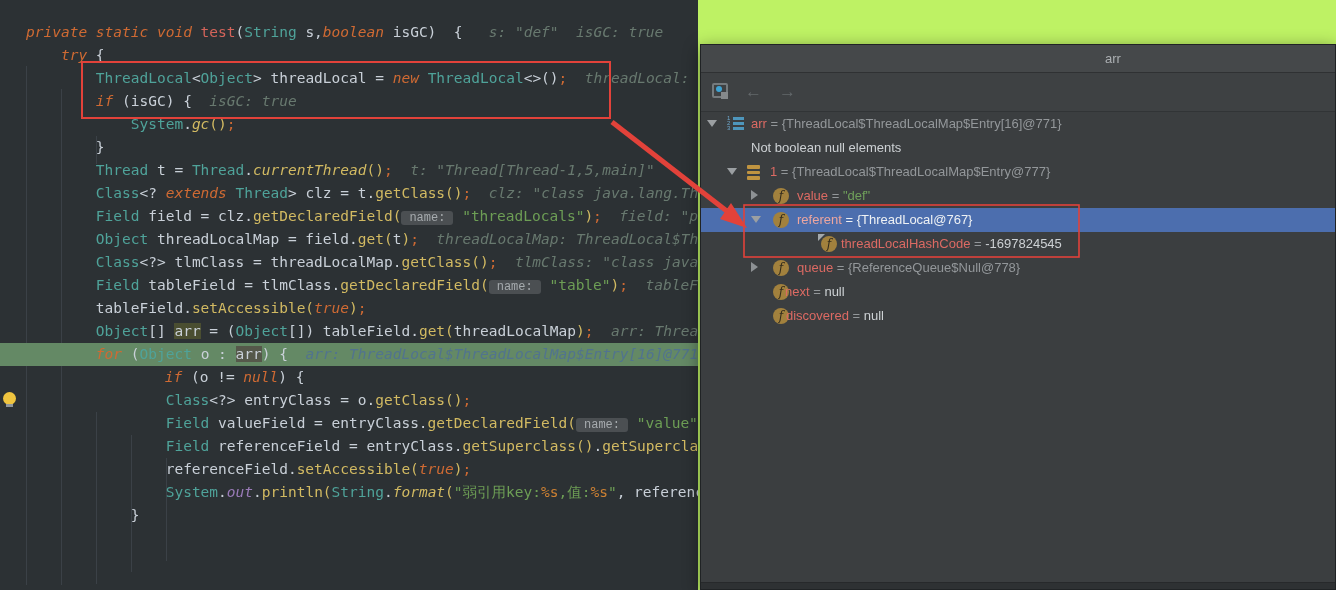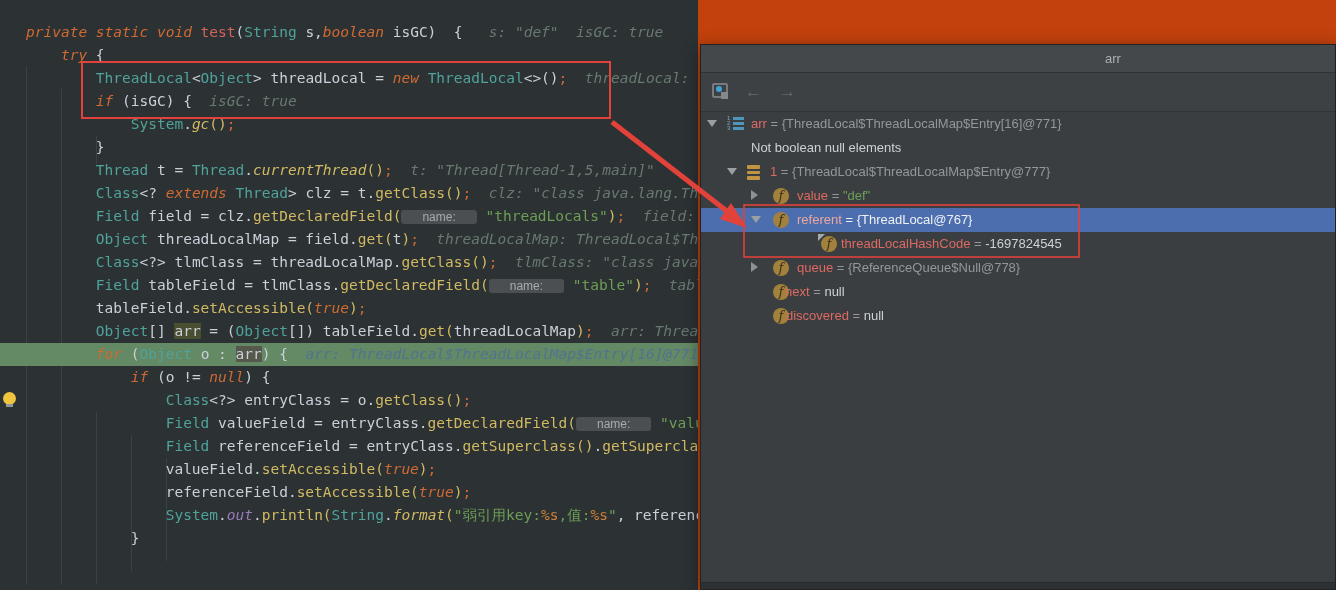--- a/index.html
+++ b/index.html
@@ -1,36 +1,36 @@
 <!DOCTYPE html>
 <html><head>
 <meta charset="utf-8">
 <style>
   html,body{margin:0;padding:0;background:#222;}
-  #root{position:relative;width:1336px;height:590px;overflow:hidden;background:#c2410c;font-family:"Liberation Sans",sans-serif;}
+  #root{position:relative;width:1336px;height:590px;overflow:hidden;background:#bef264;font-family:"Liberation Sans",sans-serif;}
   
   #editor{position:absolute;left:0;top:0;width:698px;height:590px;overflow:hidden;background:#2c3134;}
   .guide{position:absolute;width:1px;background:#3b4147;}
   #code{position:absolute;left:0;top:21px;width:698px;}
   .line{position:relative;height:23px;line-height:23px;white-space:pre;
         font-family:"DejaVu Sans Mono","Liberation Mono",monospace;font-size:14.5px;color:#c9d0d8;}
   .line.exec{background:#648965;}
   .kw{color:#cf6a33;font-style:italic;}
   .cls{color:#4fa39a;}
   .mdecl{color:#d4645a;}
   .m{color:#d2ba62;}
   .ms{color:#d2ba62;font-style:italic;}
   .pl{color:#c9d0d8;}
   .sc{color:#cf6a33;}
   .str{color:#6d9e55;}
   .fmt{color:#cc8033;}
   .fld{color:#9a7bb8;font-style:italic;text-align:right;}
   .hint{color:#68796f;font-style:italic;}
   .exec .hint{color:#51738f;}
-  .badge{background:#4b4f52;color:#a6abae;border-radius:3px;padding:0 21px;font-size:12px;font-style:normal;font-family:Liberation Sans, sans-serif;}
+  .badge{background:#4b4f52;color:#a6abae;border-radius:3px;padding:0 8px;font-size:12px;font-style:normal;font-family:Liberation Mono, monospace;}
   .hl1{background:#4a4e31;}
   .hl2{background:#55584a;}
   #bulb{position:absolute;left:3px;top:392px;width:13px;height:13px;border-radius:50%;background:#efc43f;}
   #bulb:after{content:"";position:absolute;left:3px;top:12px;width:7px;height:3px;background:#8f959a;}
   
   #panel{position:absolute;left:700px;top:44px;width:636px;height:546px;background:#3b3e40;
          border:1px solid #202325;box-sizing:border-box;box-shadow:0 4px 16px rgba(0,0,0,.45);}
   #ptitle{position:absolute;left:0;top:0;right:0;height:27px;background:#45484a;border-bottom:1px solid #2f3133;}
   #ptitle span{position:absolute;left:404px;top:6px;font-size:13px;color:#abafb2;}
   #ptoolbar{position:absolute;left:0;top:28px;right:0;height:38px;background:#3e4143;border-bottom:1px solid #313436;}
@@ -90,25 +90,24 @@
         <div class="line" style="padding-left: 26px;"><span class="pl">        }</span></div>
         <div class="line" style="padding-left: 26px;"><span class="pl">        </span><span class="cls">Thread</span><span class="pl"> t = </span><span class="cls">Thread</span><span class="pl">.</span><span class="ms">currentThread</span><span class="m">()</span><span class="sc">;</span><span class="hint">  t: "Thread[Thread-1,5,main]"</span></div>
         <div class="line" style="padding-left: 26px;"><span class="pl">        </span><span class="cls">Class</span><span class="pl">&lt;? </span><span class="kw">extends</span><span class="pl"> </span><span class="cls">Thread</span><span class="pl">&gt; clz = t.</span><span class="m">getClass()</span><span class="sc">;</span><span class="hint">  clz: "class java.lang.Thread"</span></div>
         <div class="line" style="padding-left: 26px;"><span class="pl">        </span><span class="cls">Field</span><span class="pl"> field = clz.</span><span class="m">getDeclaredField(</span><span class="badge">name:</span><span class="str"> "threadLocals"</span><span class="m">)</span><span class="sc">;</span><span class="hint">  field: "private java.lang.ThreadLocal$ThreadLocalMap"</span></div>
         <div class="line" style="padding-left: 26px;"><span class="pl">        </span><span class="cls">Object</span><span class="pl"> threadLocalMap = field.</span><span class="m">get(</span><span class="pl">t</span><span class="m">)</span><span class="sc">;</span><span class="hint">  threadLocalMap: ThreadLocal$ThreadLocalMap@768</span></div>
         <div class="line" style="padding-left: 26px;"><span class="pl">        </span><span class="cls">Class</span><span class="pl">&lt;?&gt; tlmClass = threadLocalMap.</span><span class="m">getClass()</span><span class="sc">;</span><span class="hint">  tlmClass: "class java.lang.ThreadLocal$ThreadLocalMap"</span></div>
         <div class="line" style="padding-left: 26px;"><span class="pl">        </span><span class="cls">Field</span><span class="pl"> tableField = tlmClass.</span><span class="m">getDeclaredField(</span><span class="badge">name:</span><span class="str"> "table"</span><span class="m">)</span><span class="sc">;</span><span class="hint">  tableField: "private java.lang.ThreadLocal$Thread"</span></div>
         <div class="line" style="padding-left: 26px;"><span class="pl">        tableField.</span><span class="m">setAccessible(</span><span class="kw">true</span><span class="m">)</span><span class="sc">;</span></div>
         <div class="line" style="padding-left: 26px;"><span class="pl">        </span><span class="cls">Object</span><span class="pl">[] </span><span class="hl1">arr</span><span class="pl"> = (</span><span class="cls">Object</span><span class="pl">[]) tableField.</span><span class="m">get(</span><span class="pl">threadLocalMap</span><span class="m">)</span><span class="sc">;</span><span class="hint">  arr: ThreadLocal$ThreadLocalMap$Entry[16]@771</span></div>
         <div class="line exec" style="padding-left: 26px;"><span class="pl">        </span><span class="kw">for</span><span class="pl"> (</span><span class="cls">Object</span><span class="pl"> o : </span><span class="hl2">arr</span><span class="pl">) {</span><span class="hint">  arr: ThreadLocal$ThreadLocalMap$Entry[16]@771</span></div>
-        <div class="line" style="padding-left: 26px;"><span class="pl">            </span><span class="kw">if</span><span class="pl"> (o != </span><span class="kw">null</span><span class="pl">) {</span></div>
+        <div class="line" style="padding-left: 26px; margin-left: 34px;"><span class="pl">            </span><span class="kw">if</span><span class="pl"> (o != </span><span class="kw">null</span><span class="pl">) {</span></div>
         <div class="line" style="padding-left: 26px;"><span class="pl">                </span><span class="cls">Class</span><span class="pl">&lt;?&gt; entryClass = o.</span><span class="m">getClass()</span><span class="sc">;</span></div>
         <div class="line" style="padding-left: 26px;"><span class="pl">                </span><span class="cls">Field</span><span class="pl"> valueField = entryClass.</span><span class="m">getDeclaredField(</span><span class="badge">name:</span><span class="str"> "value"</span><span class="m">)</span><span class="sc">;</span></div>
         <div class="line" style="padding-left: 26px;"><span class="pl">                </span><span class="cls">Field</span><span class="pl"> referenceField = entryClass.</span><span class="m">getSuperclass()</span><span class="pl">.</span><span class="m">getSuperclass()</span></div>
-        <div class="line" style="padding-left: 26px;"><span class="pl">                valueField.</span><span class="m">setAccessible(</span><span class="kw">true</span><span class="m">)</span><span class="sc">;</span></div>
         <div class="line" style="padding-left: 26px;"><span class="pl">                referenceField.</span><span class="m">setAccessible(</span><span class="kw">true</span><span class="m">)</span><span class="sc">;</span></div>
         <div class="line" style="padding-left: 26px;"><span class="pl">                </span><span class="cls">System</span><span class="pl">.</span><span class="fld">out</span><span class="pl">.</span><span class="m">println(</span><span class="cls">String</span><span class="pl">.</span><span class="ms">format</span><span class="m">(</span><span class="str">"弱引用key:</span><span class="fmt">%s</span><span class="str">,值:</span><span class="fmt">%s</span><span class="str">"</span><span class="pl">, referenceField</span></div>
         <div class="line" style="padding-left: 26px;"><span class="pl">            }</span></div>
       </div>
     <div id="bulb"></div>
   </div>
 
   <div id="panel">
     <div id="ptitle">
       <span>arr</span>

